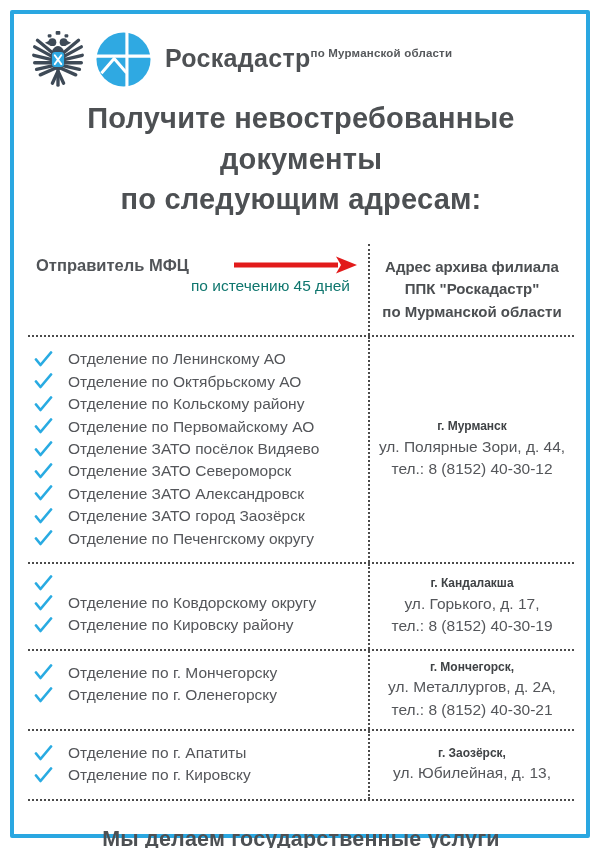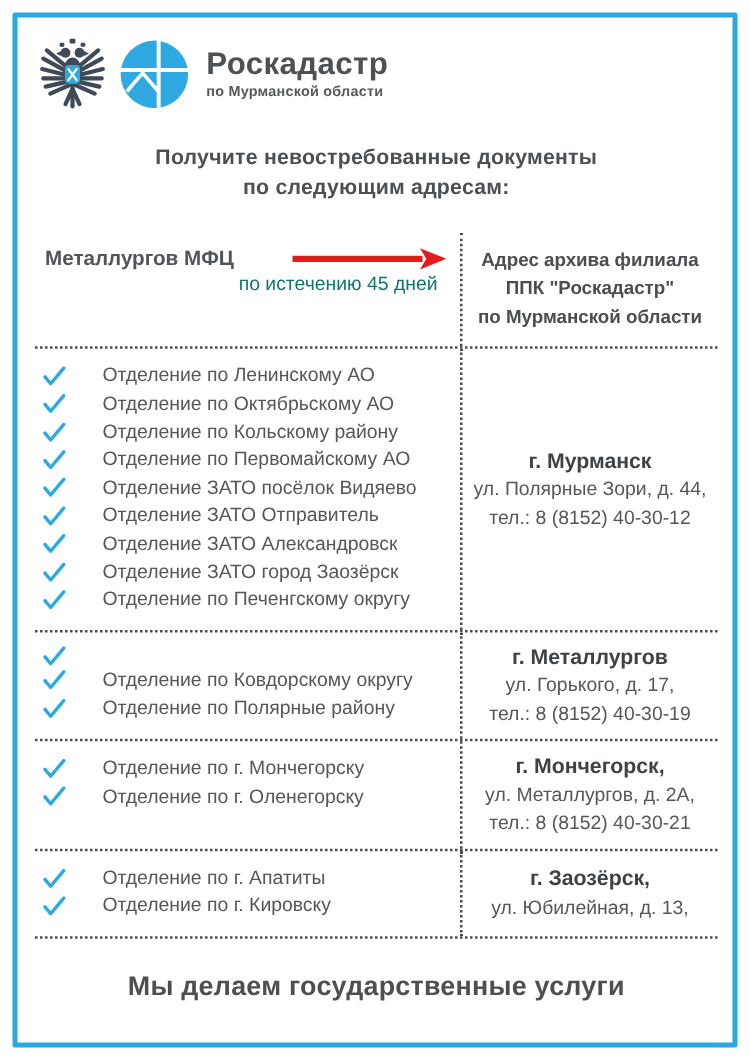--- a/index.html
+++ b/index.html
@@ -25,28 +25,28 @@
     box-sizing:border-box;
     height:100%;
   }
   
   .logo-row{
     display:flex;align-items:center;gap:10px;
     margin:8px 0 0 2px;height:62px;
   }
   .emblem{width:56px;height:60px;flex:0 0 auto;}
   .circle-logo{width:55px;height:55px;flex:0 0 auto;}
-  .brand-text{display:flex;flex-direction:column;margin-left:4px;}
+  .brand-text{display:flex;flex-direction:row;margin-left:4px;}
   .brand-name{font-size:25px;font-weight:bold;color:#4E5154;letter-spacing:.3px;line-height:1.1;}
   .brand-region{font-size:11.5px;color:#55585B;font-weight:bold;margin-top:2px;letter-spacing:.2px;}
   
   .title{
-    margin-top:24px;
+    margin-top:8px;
     text-align:center;
-    font-size:17px;font-weight:bold;color:#4D5053;
+    font-size:29px;font-weight:bold;color:#4D5053;
     line-height:1.4;letter-spacing:.2px;
   }
   
   .table{margin-top:24px;}
   .t-row{
     display:grid;
     grid-template-columns:340px 1fr;
     border-bottom:2px dotted #4B4B4B;
   }
   .cell-right{
@@ -60,26 +60,26 @@
   .hdr-left{padding:12px 4px 14px 8px;}
   .hdr-line1{display:flex;align-items:center;}
   .sender-label{font-size:16.5px;font-weight:bold;color:#515458;}
   .arrow-wrap{margin-left:auto;margin-right:6px;display:flex;align-items:center;}
   .hdr-line2{text-align:right;padding-right:14px;margin-top:2px;font-size:15.5px;color:#0f766e;}
   .hdr-right{font-size:15px;font-weight:bold;color:#4B4E51;line-height:1.5;padding-top:12px;padding-bottom:12px;}
   
   .cell-left{padding:11px 0 12px 6px;}
   .office-list{list-style:none;margin:0;padding:0;}
   .office-list li{
-    display:flex;align-items:center;gap:29px;
+    display:flex;align-items:center;gap:15px;
     font-size:15.5px;color:#54565A;
     line-height:22.4px;
   }
   .check{flex:0 0 auto;display:inline-flex;}
-  .addr-city{font-size:17px;font-weight:bold;color:#3F4245;line-height:1.45;}
+  .addr-city{font-size:12px;font-weight:bold;color:#3F4245;line-height:1.45;}
   .addr-line{font-size:15.5px;color:#54565A;line-height:1.45;text-align:center;}
   
   .footer{
     margin-top:22px;
     text-align:center;
     font-size:21.5px;font-weight:bold;color:#4D5053;
     line-height:1.5;letter-spacing:.2px;
   }
 </style>
 </head>
@@ -138,21 +138,21 @@
     <div class="title">
       <div>Получите невостребованные документы</div>
       <div>по следующим адресам:</div>
     </div>
 
     <div class="table">
 
       <div class="t-row">
         <div class="hdr-left">
           <div class="hdr-line1">
-            <span class="sender-label">Металлургов МФЦ</span>
+            <span class="sender-label">Отправитель МФЦ</span>
             <span class="arrow-wrap">
               <svg width="126" height="18" viewBox="0 0 126 18">
                 <line x1="2" y1="9" x2="106" y2="9" stroke="#E21B1B" stroke-width="5"></line>
                 <polygon points="104,0.5 125,9 104,17.5 109,9" fill="#E21B1B"></polygon>
               </svg>
             </span>
           </div>
           <div class="hdr-line2">по истечению 45 дней</div>
         </div>
         <div class="cell-right hdr-right">
@@ -204,21 +204,21 @@
                   </svg>
                 </span>
                 <span>Отделение ЗАТО посёлок Видяево</span>
               </li>
             <li>
                 <span class="check">
                   <svg width="19" height="17" viewBox="0 0 19 17">
                     <polyline points="2,8.5 6.5,14 17,1.5" fill="none" stroke="#29ABE2" stroke-width="2.7" stroke-linecap="round" stroke-linejoin="round"></polyline>
                   </svg>
                 </span>
-                <span>Отделение ЗАТО Отправитель</span>
+                <span>Отделение ЗАТО Североморск</span>
               </li>
             <li>
                 <span class="check">
                   <svg width="19" height="17" viewBox="0 0 19 17">
                     <polyline points="2,8.5 6.5,14 17,1.5" fill="none" stroke="#29ABE2" stroke-width="2.7" stroke-linecap="round" stroke-linejoin="round"></polyline>
                   </svg>
                 </span>
                 <span>Отделение ЗАТО Александровск</span>
               </li>
             <li>
@@ -263,26 +263,26 @@
                   </svg>
                 </span>
                 <span>Отделение по Ковдорскому округу</span>
               </li>
             <li>
                 <span class="check">
                   <svg width="19" height="17" viewBox="0 0 19 17">
                     <polyline points="2,8.5 6.5,14 17,1.5" fill="none" stroke="#29ABE2" stroke-width="2.7" stroke-linecap="round" stroke-linejoin="round"></polyline>
                   </svg>
                 </span>
-                <span>Отделение по Полярные району</span>
+                <span>Отделение по Кировску району</span>
               </li>
           </ul>
         </div>
         <div class="cell-right">
-          <div class="addr-city">г. Металлургов</div>
+          <div class="addr-city">г. Кандалакша</div>
           <div class="addr-line">ул. Горького, д. 17,</div>
           <div class="addr-line">тел.: 8 (8152) 40-30-19</div>
         </div>
       </div>
 
       <div class="t-row">
         <div class="cell-left">
           <ul class="office-list">
             <li>
                 <span class="check">

